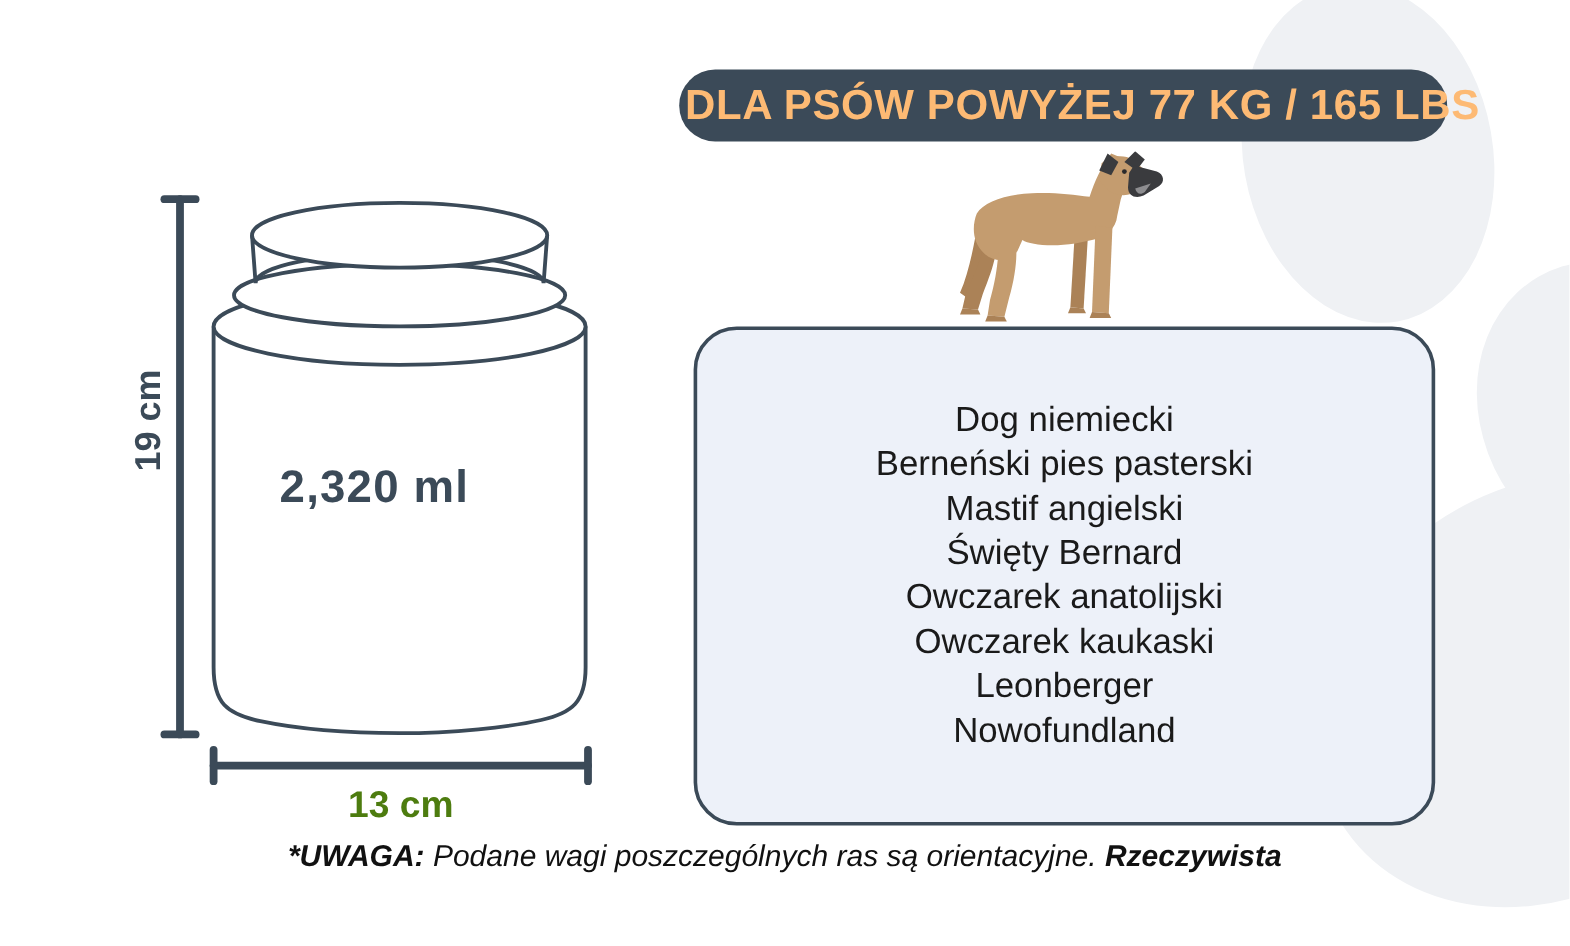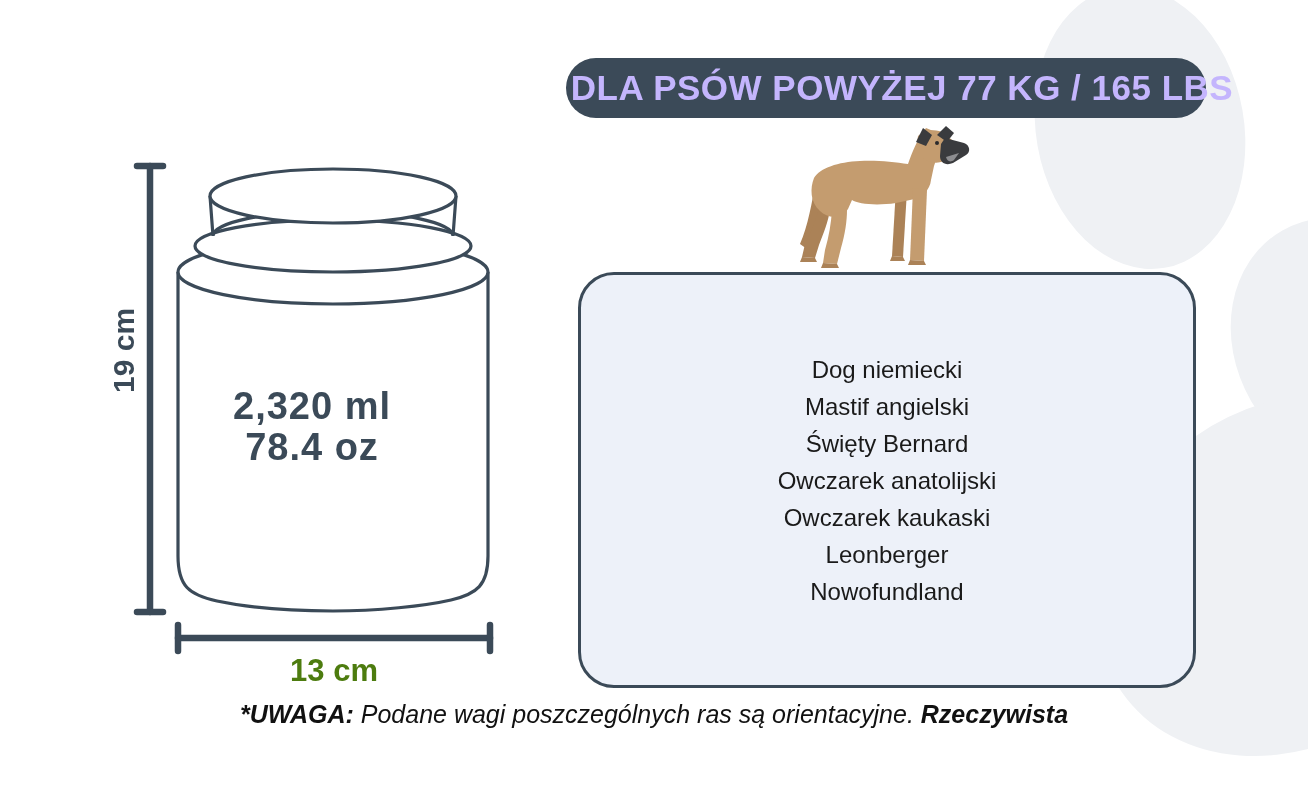--- a/index.html
+++ b/index.html
@@ -10,21 +10,21 @@
   .bg-svg{position:absolute;left:0;top:0;z-index:0;}
   .layer{position:absolute;z-index:1;}
 
   .banner{
     left:566px;top:58px;width:640px;height:60px;
     background:#3b4a58;border-radius:30px;
     display:flex;align-items:center;justify-content:center;
     z-index:2;
   }
   .banner span{
-    color:#c4b5fd;font-size:35px;font-weight:bold;letter-spacing:.5px;white-space:nowrap;margin-left:32px;
+    color:#fdba74;font-size:35px;font-weight:bold;letter-spacing:.5px;white-space:nowrap;margin-left:32px;
   }
 
   .jar-svg{left:95px;top:158px;z-index:1;}
 
   .dim-height-label{
     left:124px;top:393px;width:0;height:0;z-index:2;
   }
   .dim-height-label span{
     display:block;transform:translate(-50%,-50%) rotate(-90deg);
     font-size:30px;font-weight:bold;color:#3b4a58;white-space:nowrap;
@@ -40,21 +40,21 @@
 
   .dog-svg{left:798px;top:126px;z-index:2;}
 
   .breed-box{
     left:578px;top:272px;width:618px;height:416px;box-sizing:border-box;
     background:#edf1f9;border:3px solid #3b4a58;border-radius:36px;
     display:flex;flex-direction:column;align-items:center;justify-content:center;
     z-index:1;
   }
   .breed-box .breed{
-    font-size:24px;line-height:37px;color:#1a1a1a;text-align:center;white-space:nowrap;
+    font-size:29px;line-height:37px;color:#1a1a1a;text-align:center;white-space:nowrap;
   }
 
   .footer{
     left:0;top:699px;width:1308px;text-align:center;z-index:2;
     font-size:25px;font-style:italic;color:#111111;line-height:31px;
   }
   .footer .b{font-weight:bold;}
 </style>
 </head>
 <body>
@@ -93,21 +93,20 @@
       <path d="M83,467 L83,493"></path>
       <path d="M395,467 L395,493"></path>
     </g>
   </svg>
 
   <div class="layer dim-height-label">
     <span>19 cm</span>
   </div>
   <div class="layer volume-label">
     <div>2,320 ml</div>
-    <div>78.4 oz</div>
   </div>
   <div class="layer dim-width-label">
     <span>13 cm</span>
   </div>
 
   <svg class="layer dog-svg" width="175" height="144" viewBox="0 0 175 144">
 
     <path d="M18,54 C14,76 10,100 2,118 L9,123 C18,103 24,79 28,58 Z" fill="#ab8257"></path>
 
     <path d="M22,78 C18,94 13,106 7,118 L4,131 L17,132 L21,119 C26,106 30,96 32,84 Z" fill="#ab8257"></path>
@@ -135,20 +134,21 @@
 
     <path d="M147,12 L166,17 C172,19 173,26 168,29 L155,37 C148,40 142,37 142,30 L143,18 Z" fill="#3a3b3e"></path>
 
     <path d="M148,31 L161,27 L156,34 C152,37 149,35 148,31 Z" fill="#8d8d90"></path>
 
     <circle cx="139" cy="17" r="2" fill="#2a2a2c"></circle>
   </svg>
 
   <div class="layer breed-box">
     <div class="breed">Dog niemiecki</div>
+    <div class="breed">Berneński pies pasterski</div>
     <div class="breed">Mastif angielski</div>
     <div class="breed">Święty Bernard</div>
     <div class="breed">Owczarek anatolijski</div>
     <div class="breed">Owczarek kaukaski</div>
     <div class="breed">Leonberger</div>
     <div class="breed">Nowofundland</div>
   </div>
 
   <div class="layer footer">
     <div><span class="b">*UWAGA:</span><span> Podane wagi poszczególnych ras są orientacyjne. </span><span class="b">Rzeczywista</span></div>

